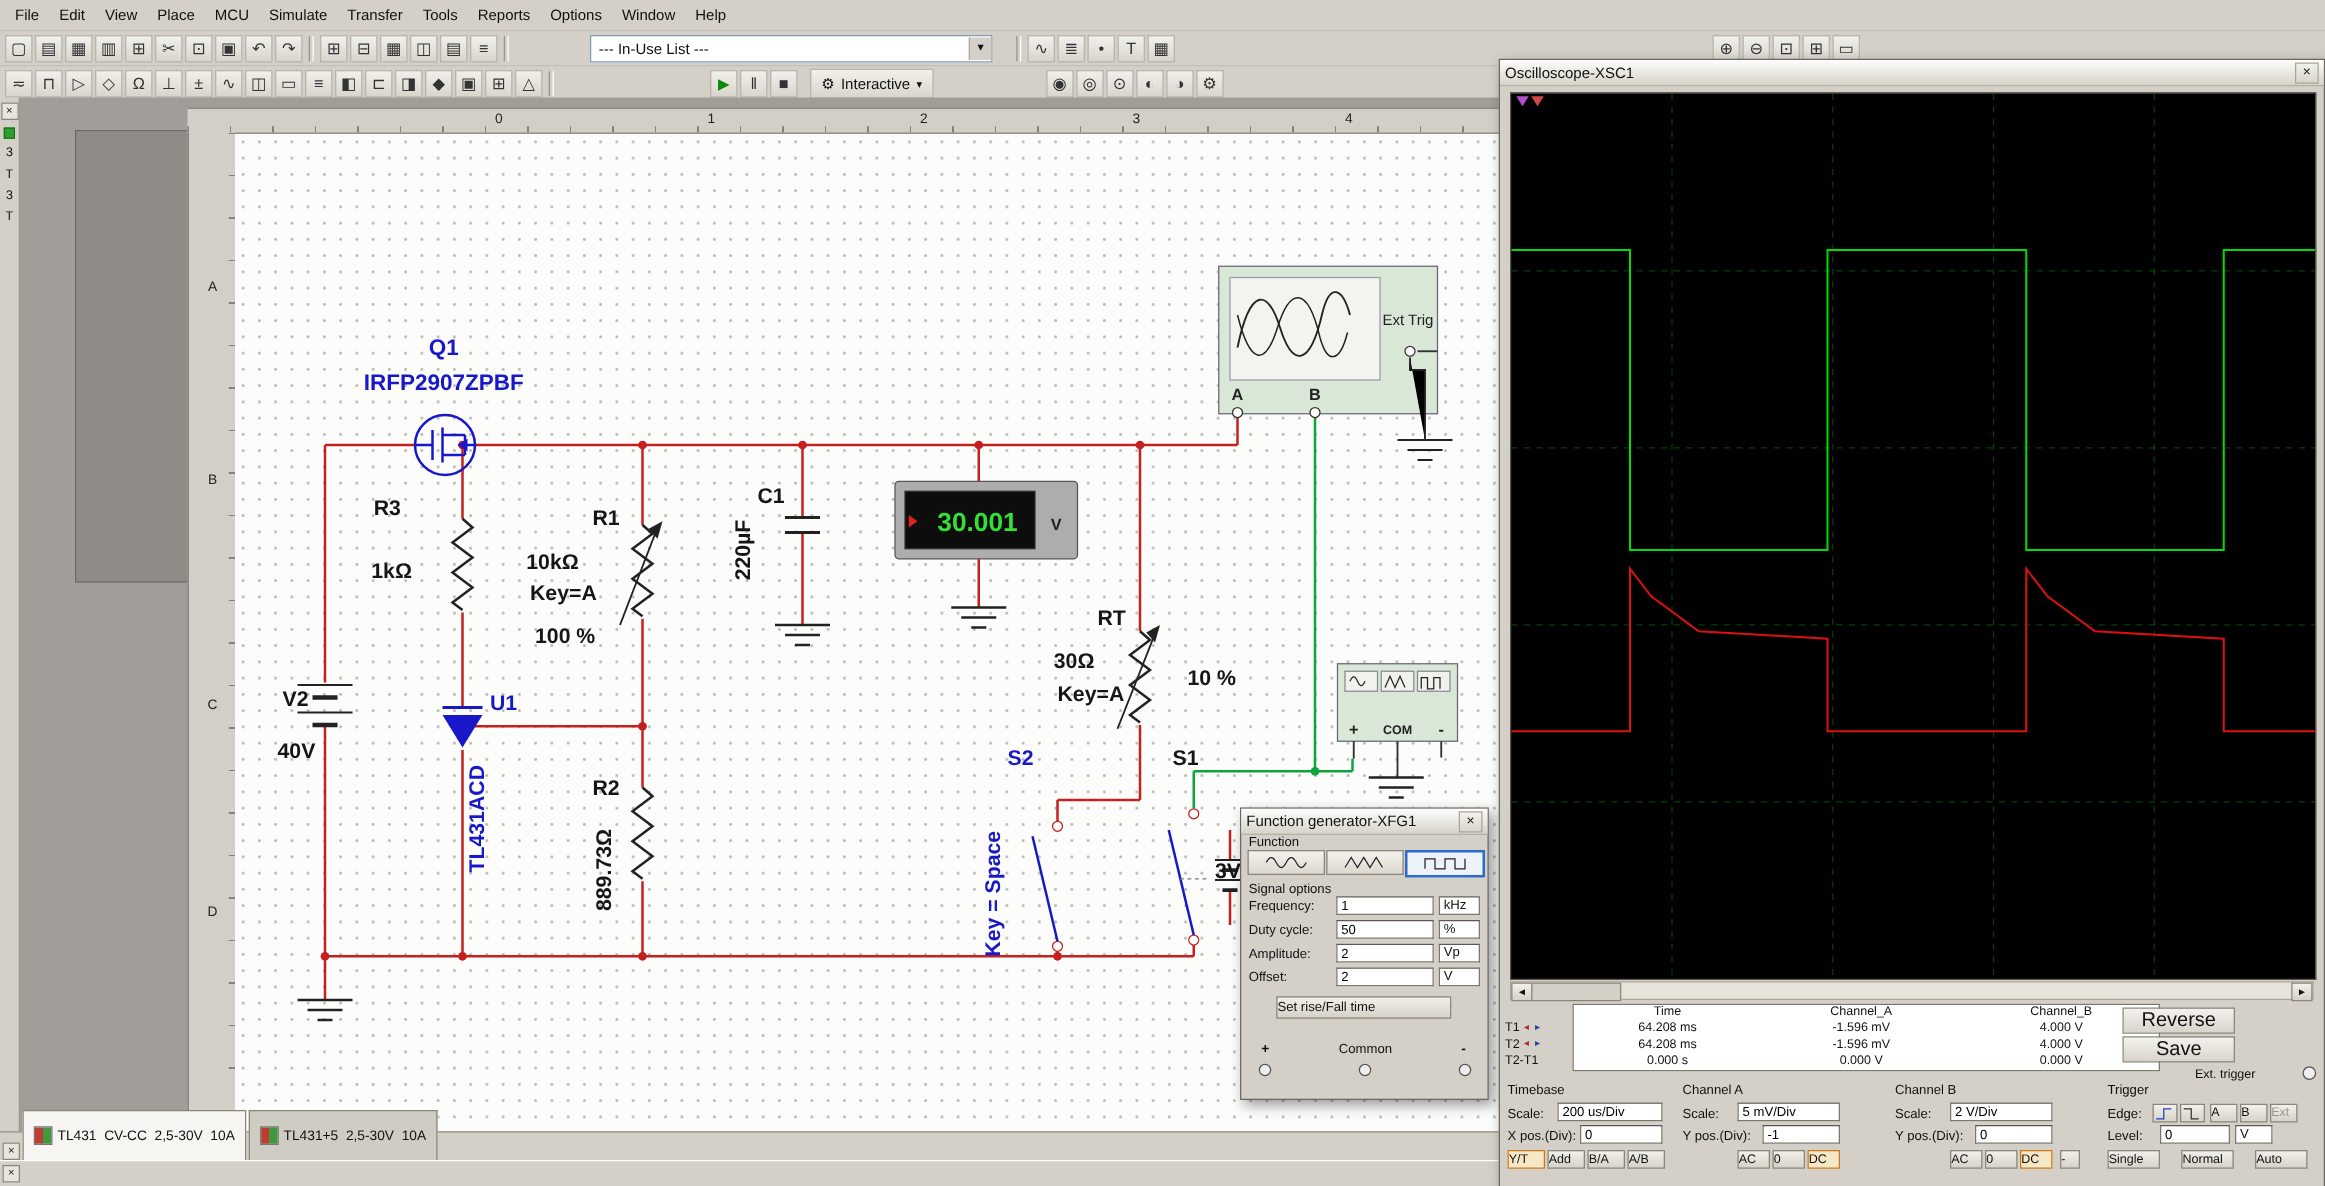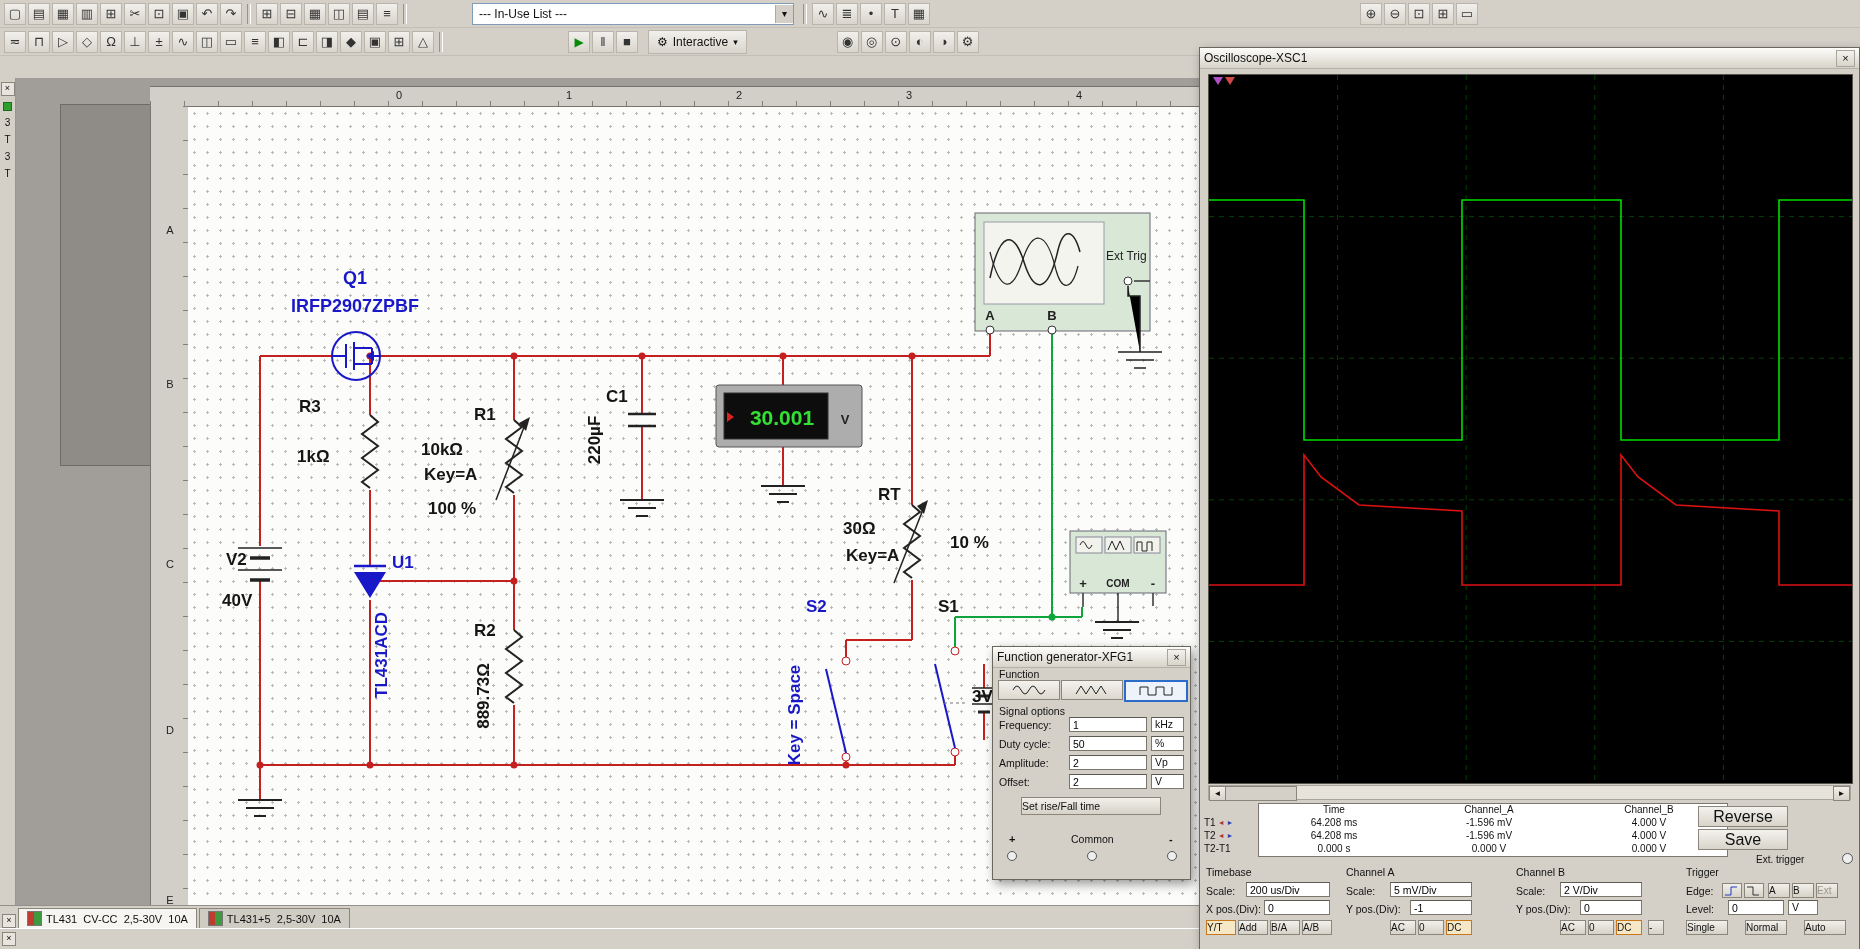--- a/index.html
+++ b/index.html
@@ -5,21 +5,21 @@
   html,body{margin:0;padding:0}
   #app{position:relative;width:1860px;height:949px;background:#d4d0c8;font-family:"Liberation Sans",sans-serif;font-size:12px;color:#111;overflow:hidden}
 
   
   .menubar{height:24px;display:flex;align-items:center;padding-left:4px;border-bottom:1px solid #c3bfb7}
   .menuitem{padding:3px 8px;cursor:default}
   .toolbar{height:27px;display:flex;align-items:center;padding-left:4px;border-bottom:1px solid #c3bfb7}
   .tgroup{display:flex;gap:2px;align-items:center}
   .ticon{width:22px;height:22px;border:1px solid #b9b5ad;background:linear-gradient(#f2f0ec,#d9d5cd);display:flex;align-items:center;justify-content:center;font-size:13px;color:#333;box-sizing:border-box}
   .sep{width:2px;height:20px;border-left:1px solid #979389;border-right:1px solid #fff;margin:0 5px}
-  .combo{width:320px;height:20px;background:#fff;border:1px solid #7f9db9;display:flex;align-items:center;margin:0 4px 0 60px}
+  .combo{width:320px;height:20px;background:#fff;border:1px solid #7f9db9;display:flex;align-items:center;margin:0 14px 0 60px}
   .combo-text{flex:1;padding-left:6px}
   .combo-btn{width:17px;height:18px;background:#d4d0c8;border-left:1px solid #aaa;text-align:center;font-size:10px;line-height:18px}
   .play-glyph{color:#0a8a0a;font-size:12px}
   .interactive{display:flex;align-items:center;gap:5px;border:1px solid #b9b5ad;height:22px;padding:0 8px;background:linear-gradient(#f2f0ec,#d9d5cd)}
 
   
   .leftstrip{position:absolute;left:0;top:78px;width:16px;height:828px;background:#d4d0c8;border-right:1px solid #9b978f;z-index:2;display:flex;flex-direction:column;align-items:center;padding-top:4px;gap:6px;font-size:10px;box-sizing:border-box}
   .mini-x{width:12px;height:12px;border:1px solid #8a867c;background:#e8e5de;font-size:9px;line-height:11px;text-align:center}
   .green-dot{width:7px;height:7px;background:#2e9e2e;border:1px solid #1c6e1c}
 
@@ -74,31 +74,46 @@
   .ca-l{color:#b03030}.ca-r{color:#3040b0}
   .cursor-table{position:absolute;left:58px;top:755px;width:470px;height:54px;background:#fff;border:1px solid #7b776d;display:grid;grid-template-columns:150px 160px 160px;grid-auto-rows:13px;font-size:10px;box-sizing:border-box}
   .cursor-table div{text-align:center;overflow:hidden}
   .scope-btn{position:absolute;width:88px;height:19px;border:1px solid #8a867c;background:linear-gradient(#f4f2ee,#d8d4ca);font-size:16px;display:flex;align-items:center;justify-content:center}
   .ext-circ{position:absolute;width:9px;height:9px;border:1px solid #555;border-radius:50%;background:#eee}
   .shead{position:absolute;font-size:10.5px}
   .tab-ico{width:13px;height:13px;border:1px solid #777;background:linear-gradient(90deg,#c03c30 50%,#3f9a3f 50%);display:inline-block}
 
   
   .tabsbar{position:absolute;left:0;bottom:21px;width:100%;height:22px;background:#d4d0c8;border-top:1px solid #94908a;z-index:10;display:flex;align-items:flex-end;padding-left:2px;gap:2px}
-  .tab{display:flex;align-items:center;gap:4px;height:19px;padding:0 8px;border:1px solid #8a867c;border-bottom:none;background:#cfccc4;font-size:11px}
+  .tab{display:flex;align-items:center;gap:4px;height:19px;padding:10px 8px;border:1px solid #8a867c;border-bottom:none;background:#cfccc4;font-size:11px}
   .tab.selected{background:#f6f5f1}
   .tab span.tlabel{white-space:pre}
   .statusbar{position:absolute;left:0;bottom:0;width:100%;height:21px;background:#d4d0c8;border-top:1px solid #fff;z-index:10;display:flex;align-items:center;gap:4px;padding-left:2px;box-sizing:border-box}
   .status-panel{height:16px;border:1px solid #94908a;border-bottom-color:#fff;border-right-color:#fff;display:flex;align-items:center;padding:0 6px;font-size:11px;width:980px}
 </style>
 </head>
 <body>
 
 <div id="app">
 
+  <div class="menubar">
+
+  <span class="menuitem">File</span>
+      <span class="menuitem">Edit</span>
+      <span class="menuitem">View</span>
+      <span class="menuitem">Place</span>
+      <span class="menuitem">MCU</span>
+      <span class="menuitem">Simulate</span>
+      <span class="menuitem">Transfer</span>
+      <span class="menuitem">Tools</span>
+      <span class="menuitem">Reports</span>
+      <span class="menuitem">Options</span>
+      <span class="menuitem">Window</span>
+      <span class="menuitem">Help</span>
+    </div>
 
   <div class="toolbar">
     <div class="tgroup">
 
     <span class="ticon">▢</span>
         <span class="ticon">▤</span>
         <span class="ticon">▦</span>
         <span class="ticon">▥</span>
         <span class="ticon">⊞</span>
         <span class="ticon">✂</span>

